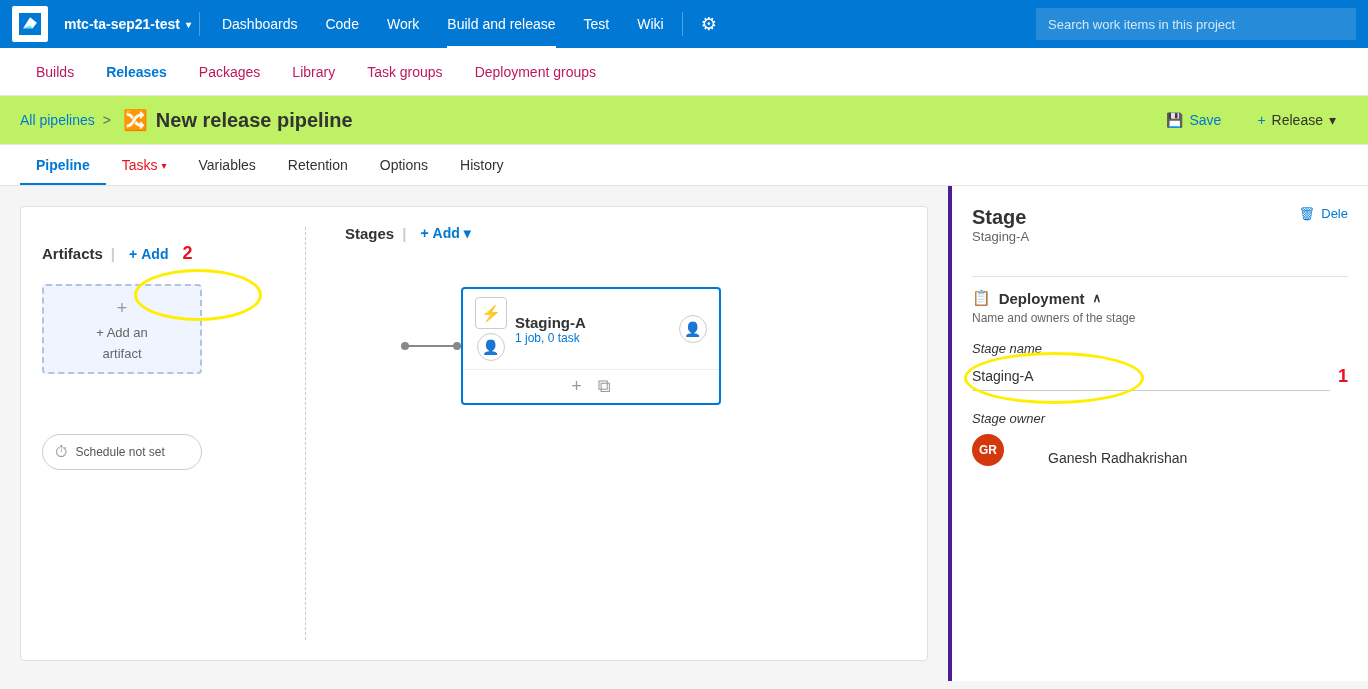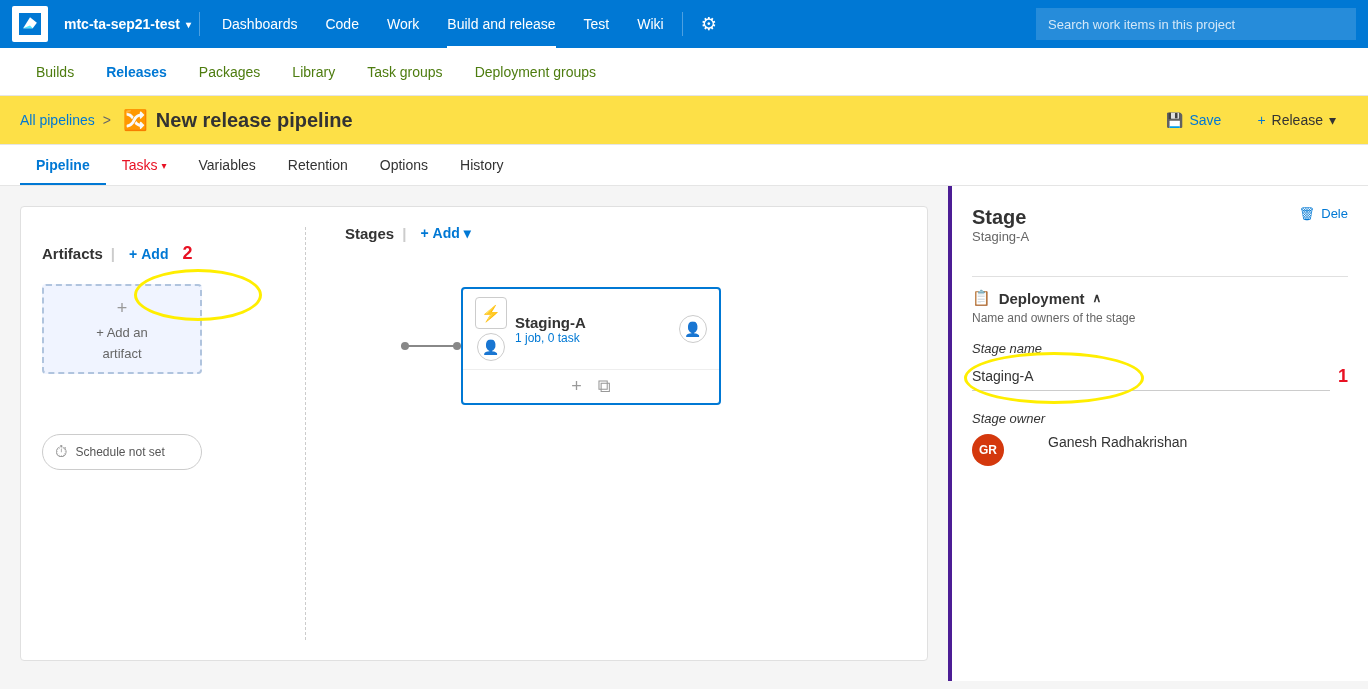--- a/index.html
+++ b/index.html
@@ -66,28 +66,28 @@
     .sub-nav {
       background: white;
       height: 48px;
       display: flex;
       align-items: center;
       padding: 0 20px;
       border-bottom: 1px solid #e5e5e5;
       gap: 0;
     }
     .sub-nav-link {
-      font-size: 14px; color: #4d7c0f; padding: 0 16px; height: 48px;
+      font-size: 14px; color: #be185d; padding: 0 16px; height: 48px;
       display: flex; align-items: center; cursor: pointer; text-decoration: none;
     }
     .sub-nav-link.active { color: #0078d4; font-weight: 600; }
 
     
     .title-area {
-      background: #fde047;
+      background: #bef264;
       padding: 10px 20px;
       display: flex;
       justify-content: space-between;
       border-bottom: 1px solid #e5e5e5;
       gap: 22px;
     }
     .breadcrumb {
       display: flex; align-items: center; gap: 8px;
       font-size: 14px; color: #0078d4;
     }
@@ -306,21 +306,21 @@
       font-size: 13px; color: #333; margin-bottom: 6px; font-style: italic;
     }
     .field-input {
       width: 100%;
       border: none; border-bottom: 1px solid #ccc;
       padding: 6px 0; font-size: 14px; color: #333;
       outline: none; background: transparent;
     }
     .field-group { margin-bottom: 20px; }
     .owner-row {
-      display: flex; align-items: flex-start; gap: 10px;
+      display: flex; align-items: flex-end; gap: 10px;
       margin-top: 8px;
     }
     .avatar {
       width: 32px; height: 32px; border-radius: 50%;
       background: #d4380d; color: white;
       display: flex; align-items: center; justify-content: center;
       font-size: 12px; font-weight: 700;
     }
     .owner-name { font-size: 14px; color: #333; margin-left: 34px; }
 

